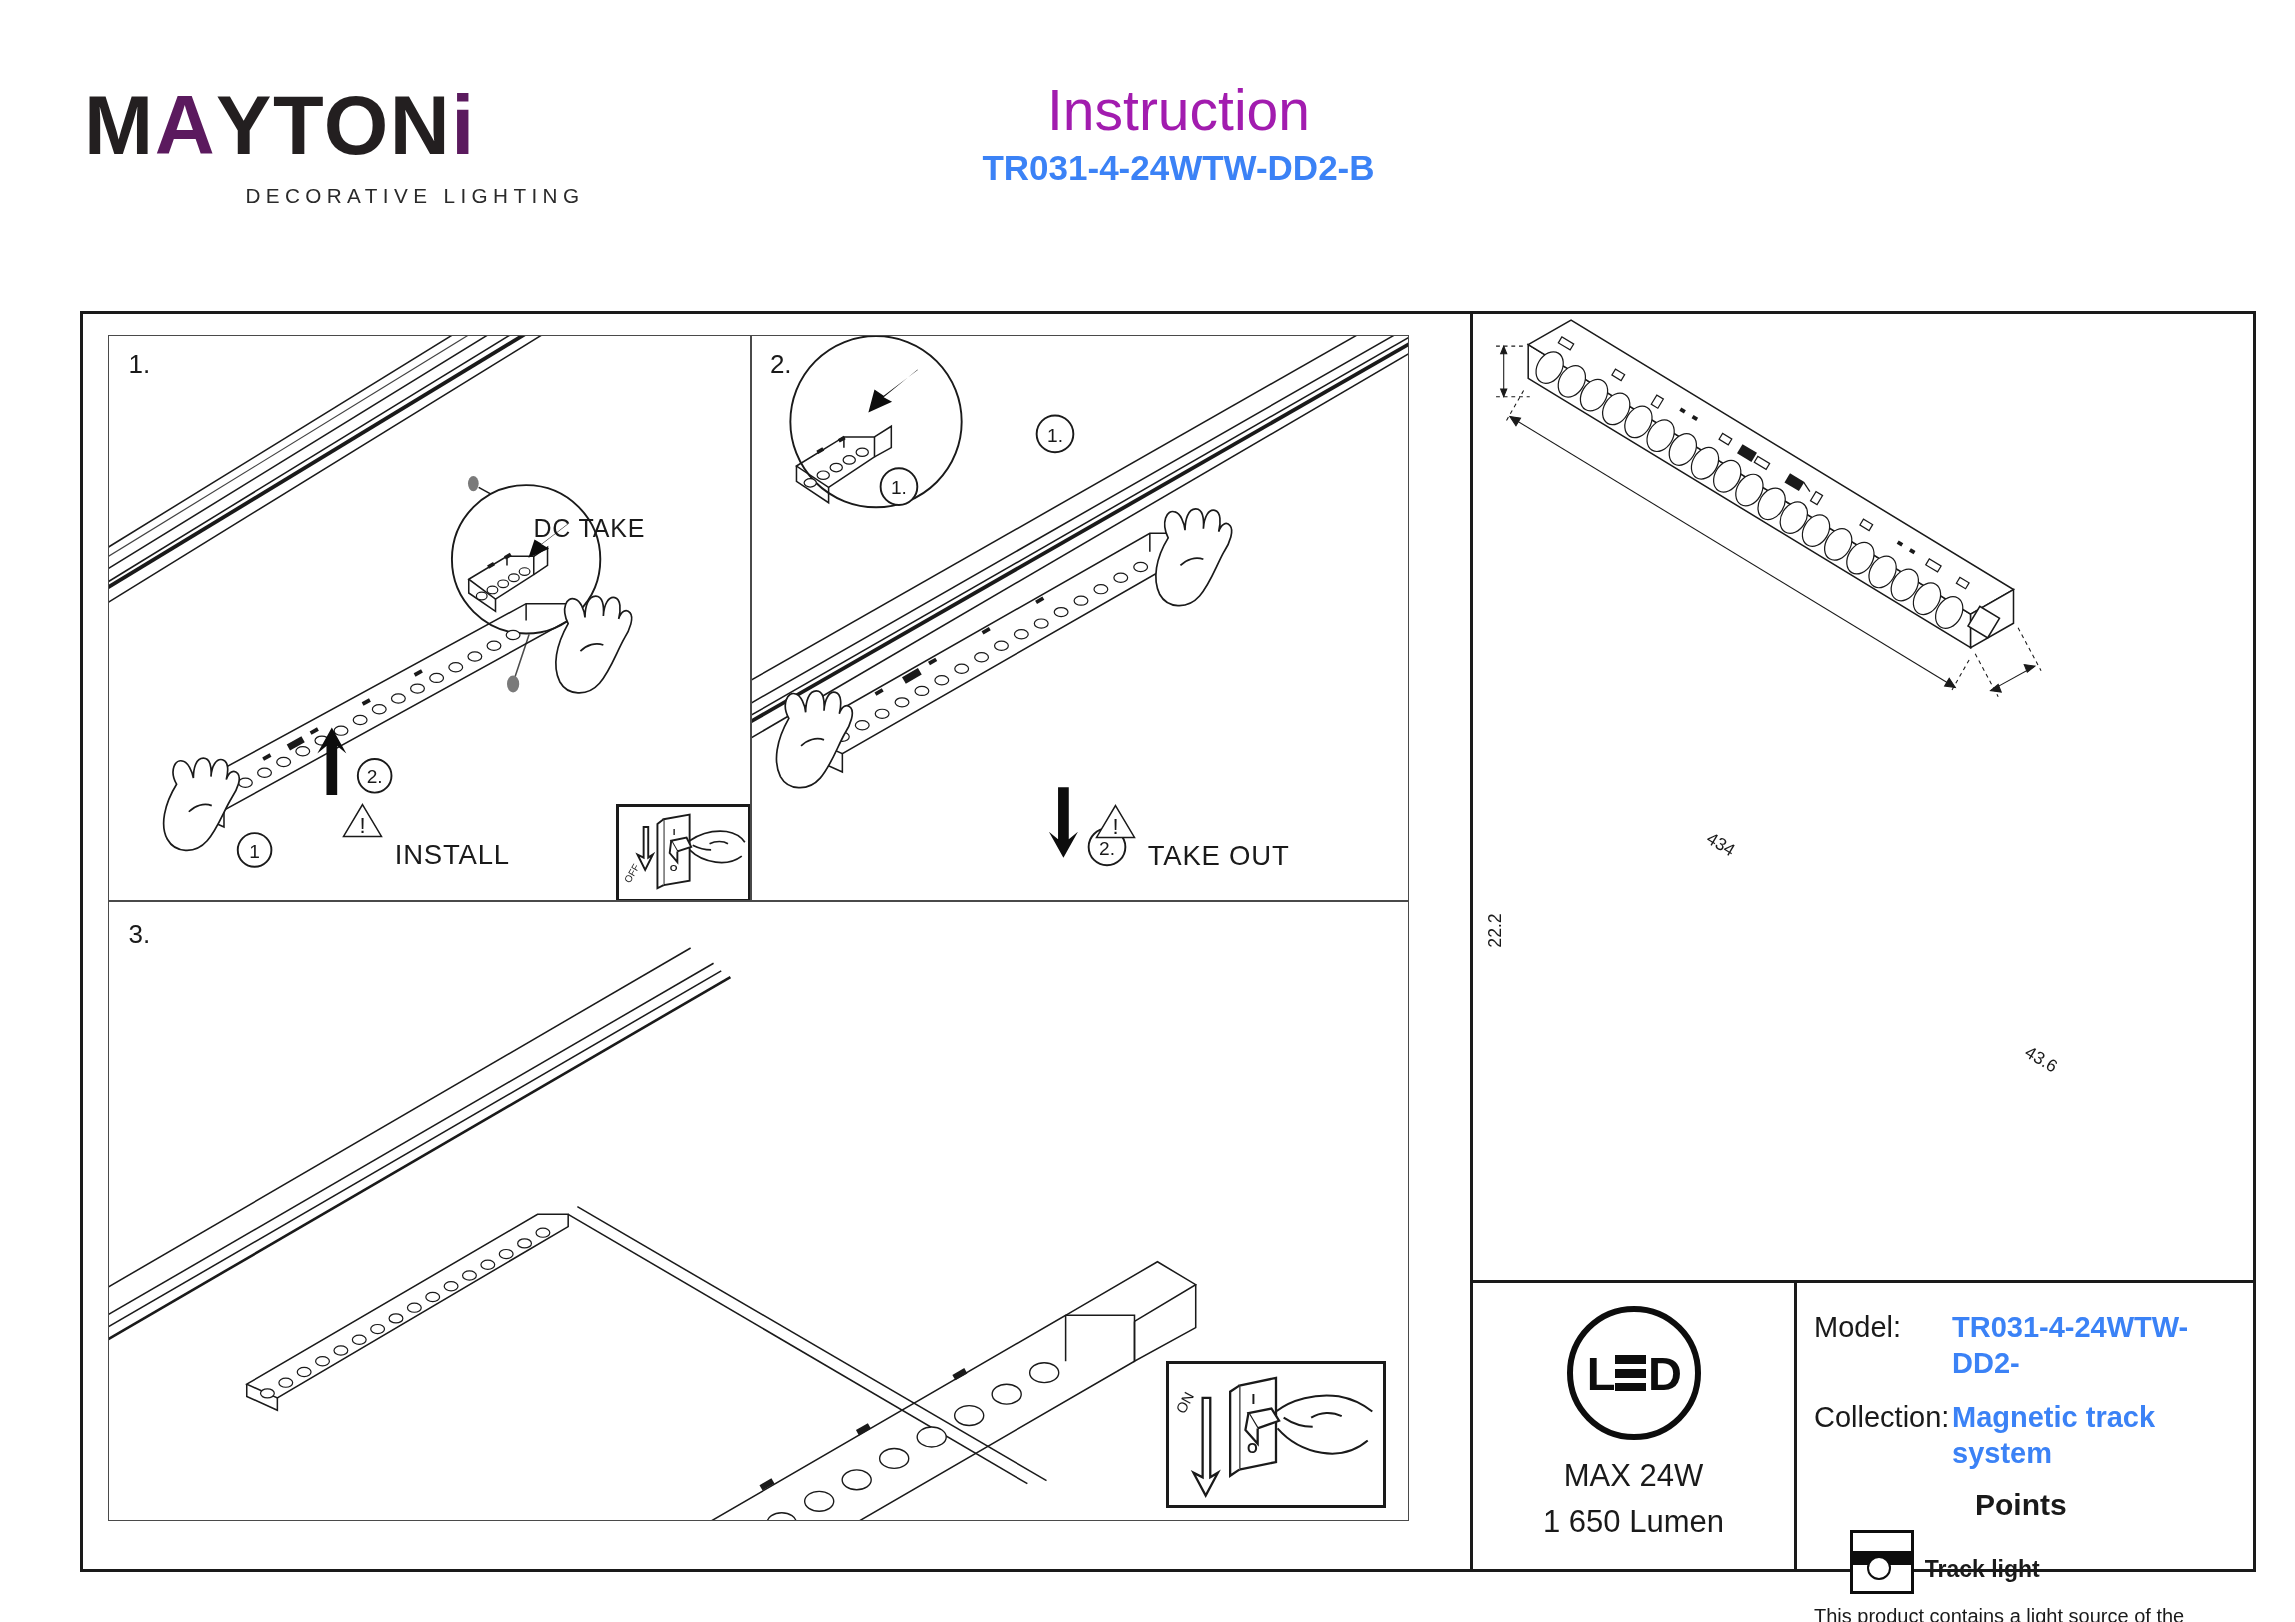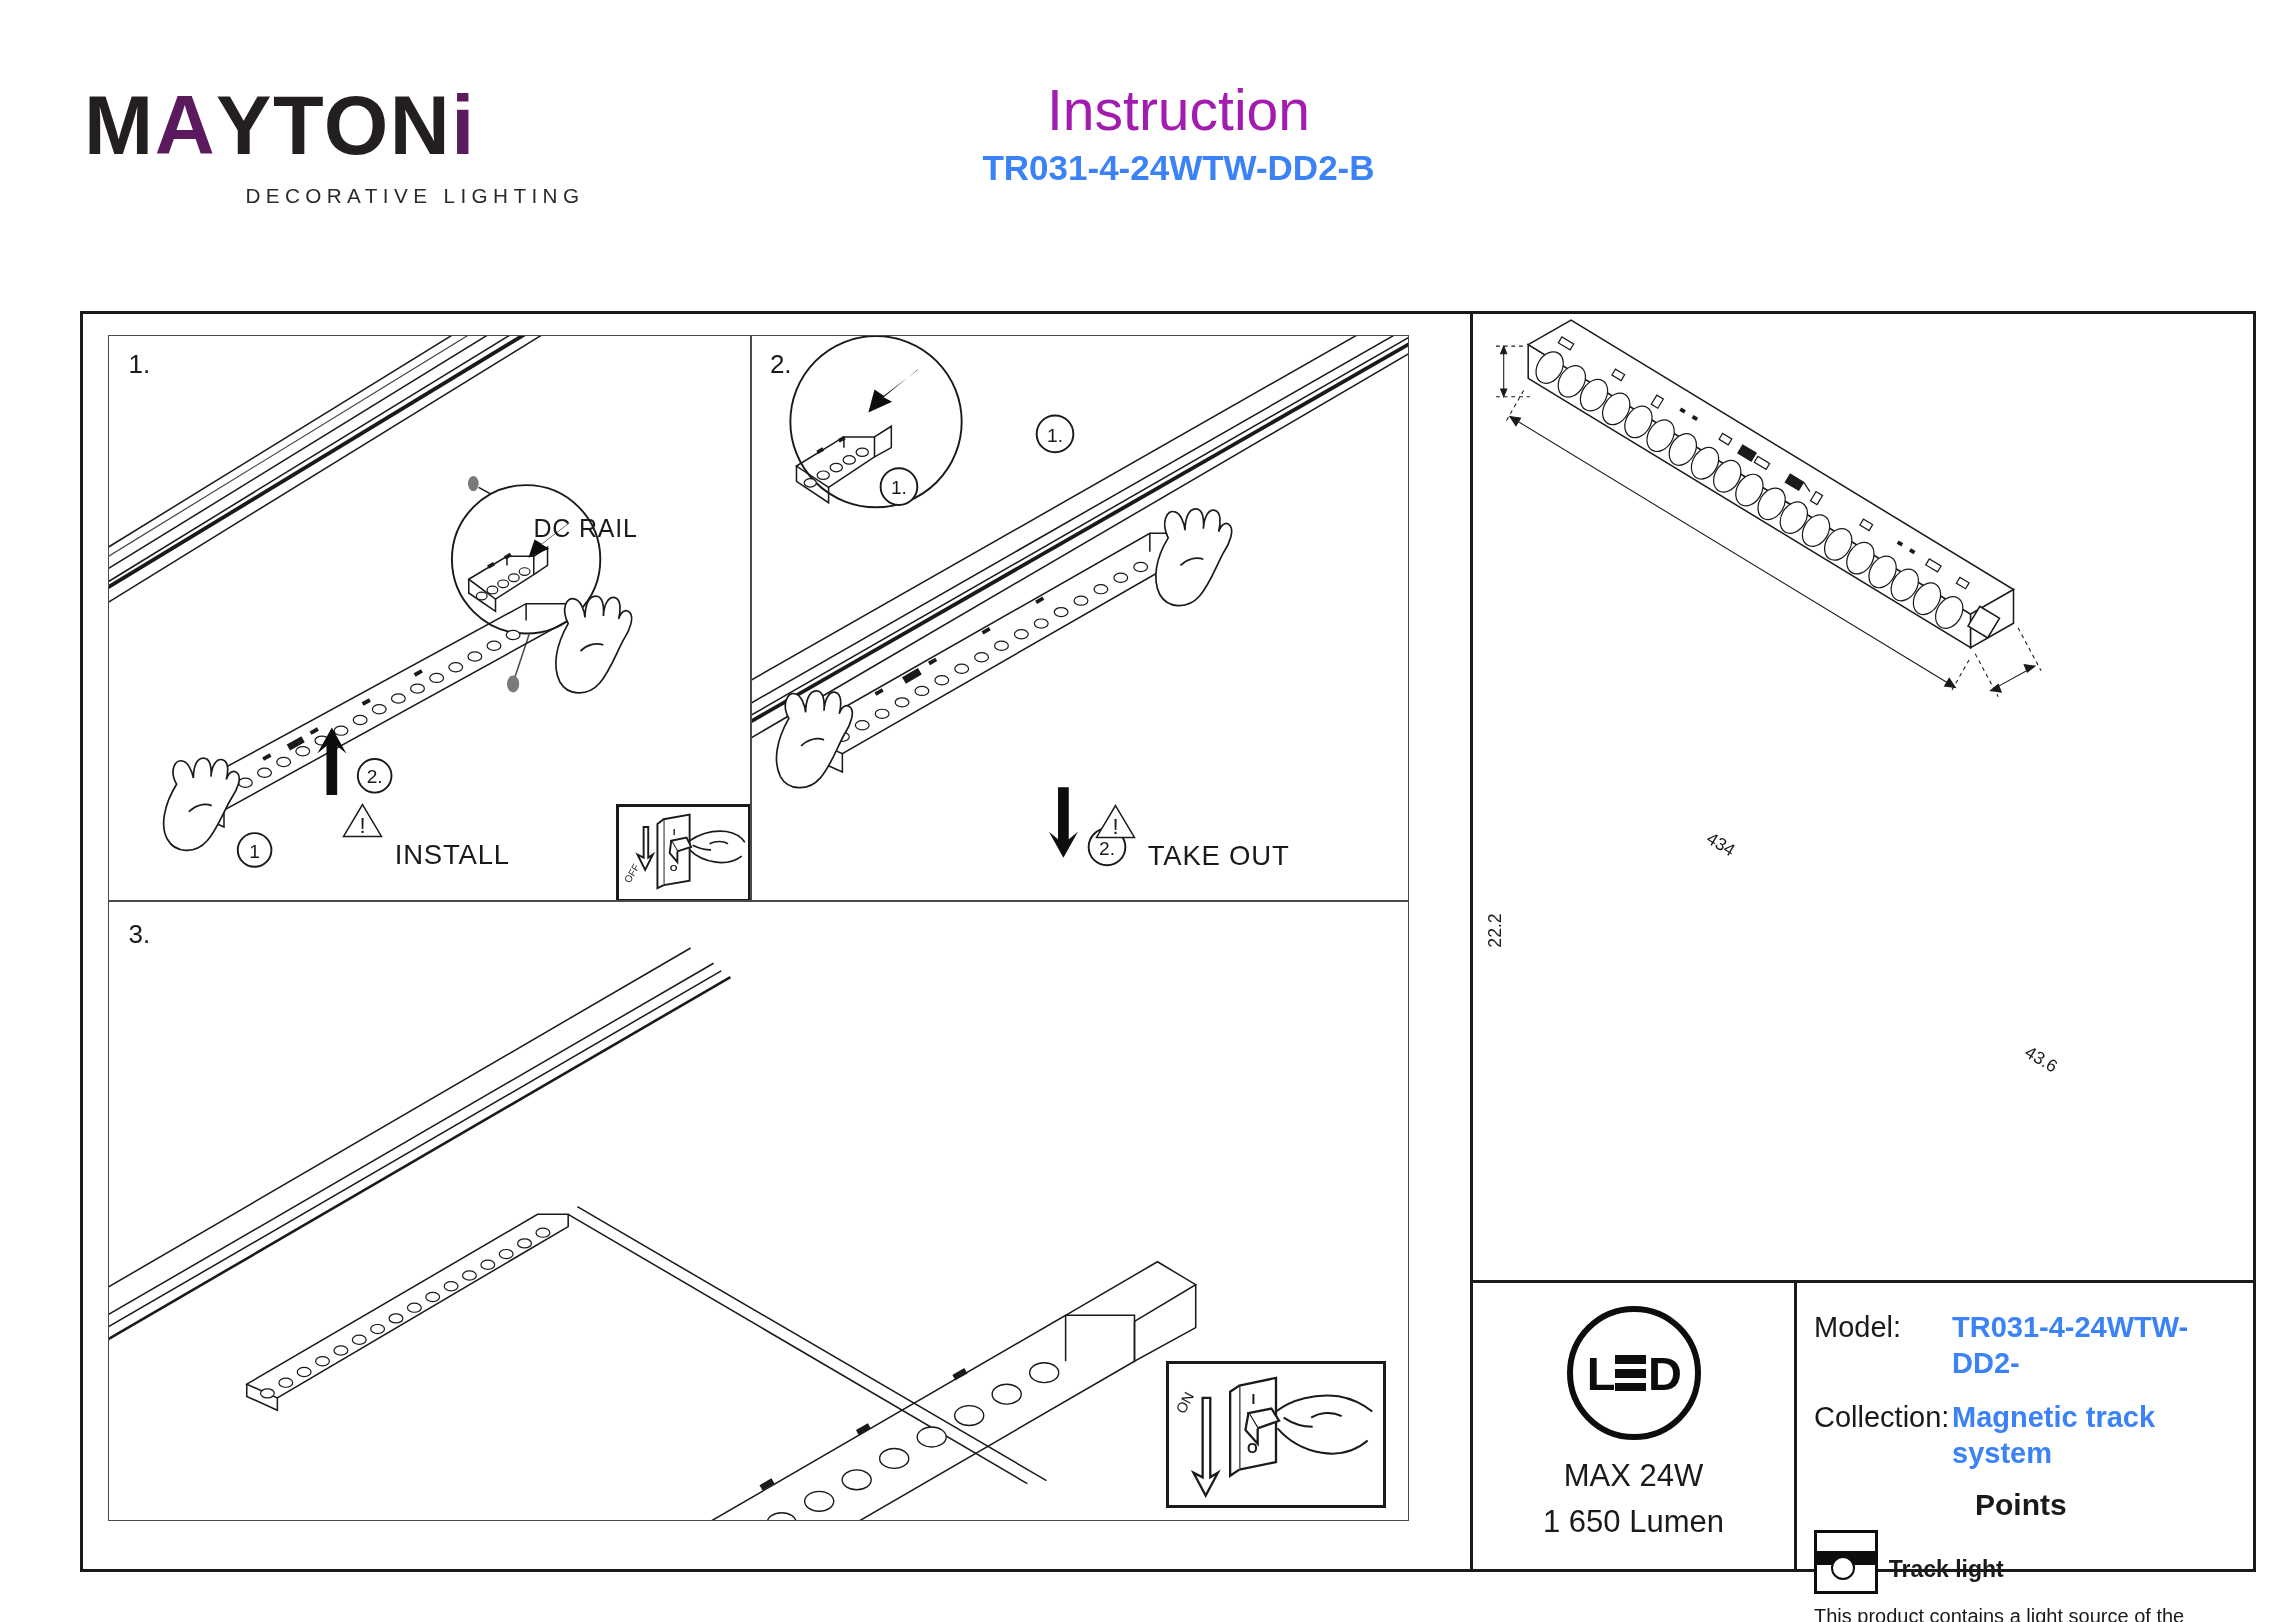--- a/index.html
+++ b/index.html
@@ -49,21 +49,21 @@
   .led-word{font-size:47px;font-weight:700;letter-spacing:-1.5px;display:flex;align-items:center;color:#0d0d0d;}
   .led-E{display:inline-flex;flex-direction:column;justify-content:center;gap:5.4px;width:31px;margin:0 1.5px;}
   .led-E i{display:block;height:8.4px;background:#0d0d0d;}
   .led-meta{font-size:31px;line-height:1.5;text-align:center;color:#1a1a1a;}
 
   .rc-spec{position:absolute;left:324px;top:0;right:0;height:100%;padding:26px 23px 0 17px;box-sizing:border-box;}
   .spec-row{display:flex;font-size:29px;line-height:1.25;margin-bottom:17px;}
   .spec-key{width:138px;flex:none;color:#1a1a1a;}
   .spec-val{font-weight:700;color:#3b82f6;}
   .spec-sub{font-size:30px;font-weight:700;margin-left:161px;margin-bottom:7.7px;}
-  .spec-mount{display:flex;align-items:flex-start;gap:10.7px;}
+  .spec-mount{display:flex;align-items:flex-start;gap:10.7px;margin-left:36px;}
   .mount-icon{width:64px;height:64px;border:3.8px solid #0d0d0d;box-sizing:border-box;position:relative;background:#fff;flex:none;}
   .mount-icon .band{position:absolute;left:0;right:0;top:18.4px;height:13.8px;background:#0d0d0d;}
   .mount-icon .dot{position:absolute;left:13.8px;top:23px;width:20px;height:20px;border-radius:50%;background:#fff;border:2.3px solid #0d0d0d;}
   .spec-track{font-size:23px;font-weight:700;padding-top:26px;}
   .spec-note{font-size:20px;line-height:1.3;margin-top:9.2px;color:#1a1a1a;}
 
   .dim-label{position:absolute;font-size:17.6px;color:#1a1a1a;}
   .rot90{transform:rotate(-90deg);transform-origin:center;}
 </style>
 </head>
@@ -192,21 +192,21 @@
             </g>
 
             <circle cx="190" cy="672" r="22" fill="#fff" stroke="#1a1a1a" stroke-width="2.5"></circle>
             <text x="190" y="682" font-size="25" text-anchor="middle" fill="#1a1a1a" font-family="Liberation Sans, sans-serif">1</text>
 
             <path d="M284 600 L284 536 L272 546 L291 512 L310 546 L298 536 L298 600 Z" fill="#0d0d0d"></path>
             <circle cx="347" cy="575" r="22" fill="#fff" stroke="#1a1a1a" stroke-width="2.5"></circle>
             <text x="347" y="585" font-size="25" text-anchor="middle" fill="#1a1a1a" font-family="Liberation Sans, sans-serif">2.</text>
           </svg>
 
-          <div style="position:absolute;left:425px;top:178px;font-size:25px;letter-spacing:0.8px;">DC RAIL</div>
+          <div style="position:absolute;left:425px;top:178px;font-size:25px;letter-spacing:0.8px;">DC TAKE</div>
 
           <div class="warn" style="left:234px;top:501px;">
             <span class="tri">
               <svg width="41" height="37" viewBox="0 0 54 48">
                 <polygon points="27,3 52,45 2,45" fill="#fff" stroke="#1a1a1a" stroke-width="2"></polygon>
                 <text x="27" y="40" font-size="29" text-anchor="middle" fill="#1a1a1a" font-family="Liberation Sans, sans-serif">!</text>
               </svg>
             </span>
             <span class="wtxt">INSTALL</span>
           </div>

